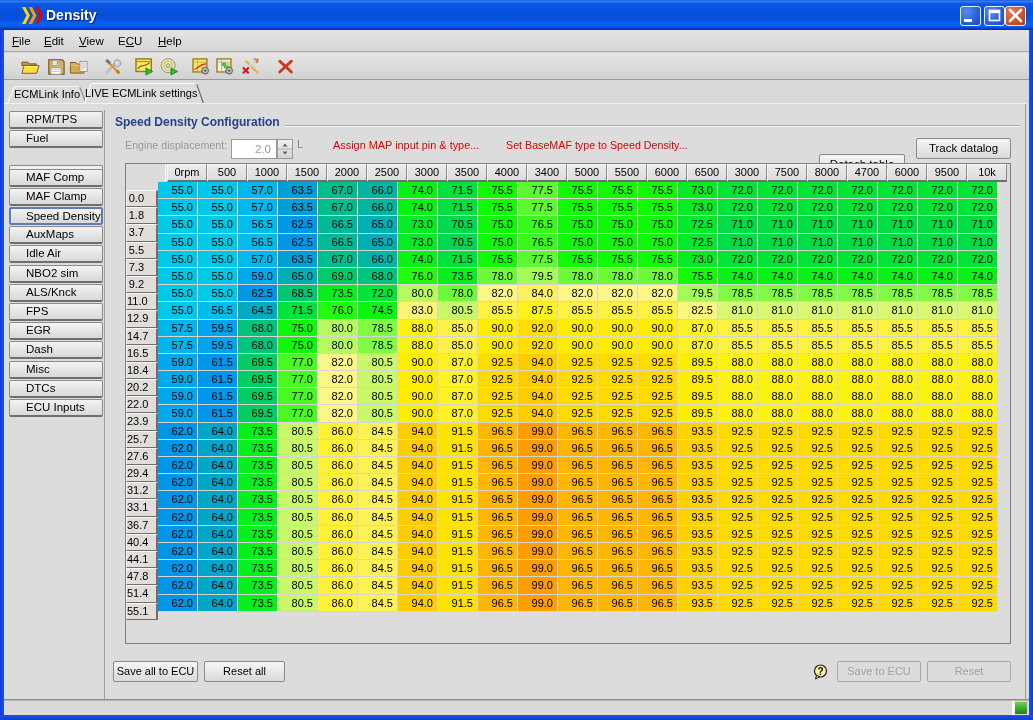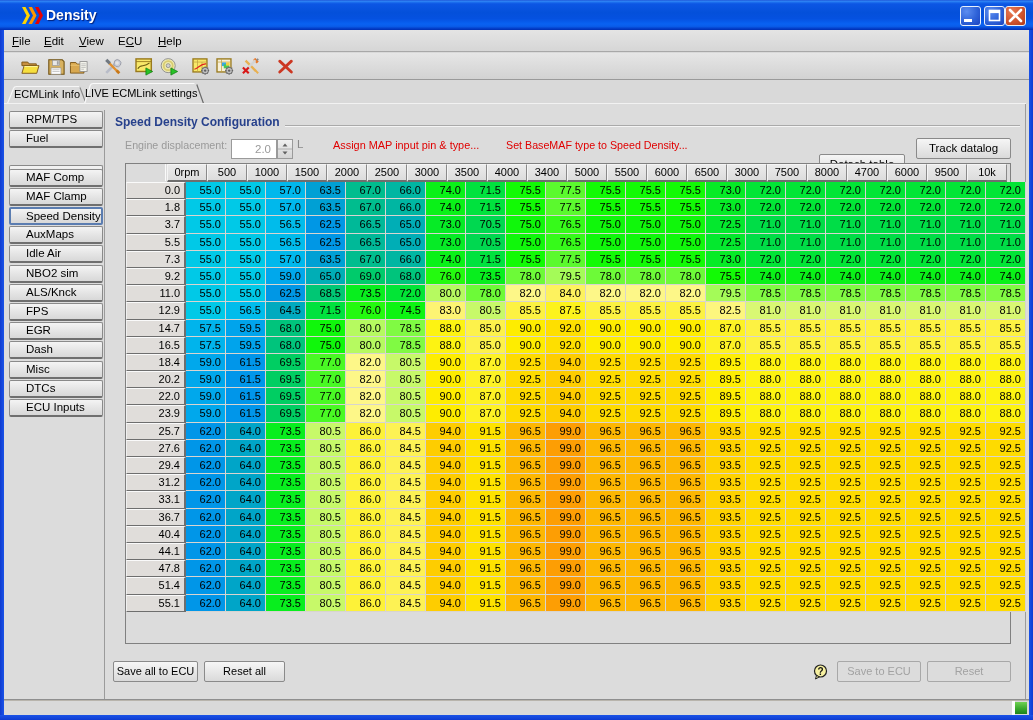--- a/index.html
+++ b/index.html
@@ -66,24 +66,24 @@
 
 #tablewrap { left:125px; top:163px; width:886px; height:481px; border:1px solid #808080; background:#dcdcdc; }
 .chrow { position:absolute; left:41px; top:0px; height:18px; display:flex; }
 .ch { width:40px; height:18px; background:linear-gradient(to bottom,#ebebeb,#dcdcdc);
   border-left:1px solid #f5f5f5; border-top:1px solid #f5f5f5;
   border-right:1px solid #8a8a8a; border-bottom:2px solid #6e6e6e;
   font-size:11px; text-align:center; line-height:15px; color:#000; }
 #corner { position:absolute; left:0; top:0; width:40px; height:17px; background:#dcdcdc; border-right:1px solid #fafafa; }
 #tbody { position:absolute; left:0px; top:18px; }
 .drow { display:flex; height:17.2px; }
-.rh { width:60px; height:17.2px; background:#e0ddda;
+.rh { width:32px; height:17.2px; background:#e0ddda;
   border-top:1px solid #fafafa; border-left:1px solid #f0f0f0;
   border-right:2px solid #6e6e6e; border-bottom:1px solid #6e6e6e;
-  font-size:11px; text-align:right; padding-right:4px; line-height:15.5px; color:#000; }
+  font-size:11px; text-align:right; padding-right:12px; line-height:15.5px; color:#000;margin-top:8px; }
 .dc { width:40px; height:17.2px; border-right:1px solid #d8d4d0; border-bottom:1px solid #d8d4d0;
   font-size:11px; text-align:right; padding-right:4px; line-height:16.5px; color:#000; }
 
 
 #btnsaveall { left:113px; top:661px; width:85px; height:21px; line-height:19px; font-size:11px; }
 #btnresetall { left:204px; top:661px; width:81px; height:21px; line-height:19px; font-size:11px; }
 #helpicon { left:813px; top:664px; width:15px; height:16px; }
 #btnsave2 { left:837px; top:661px; width:84px; height:21px; line-height:19px; color:#a2a2a2;
   background:#dcdcdc; border:1px solid #a8a8a8; font-size:11px; }
 #btnreset2 { left:927px; top:661px; width:84px; height:21px; line-height:19px; color:#a2a2a2;

